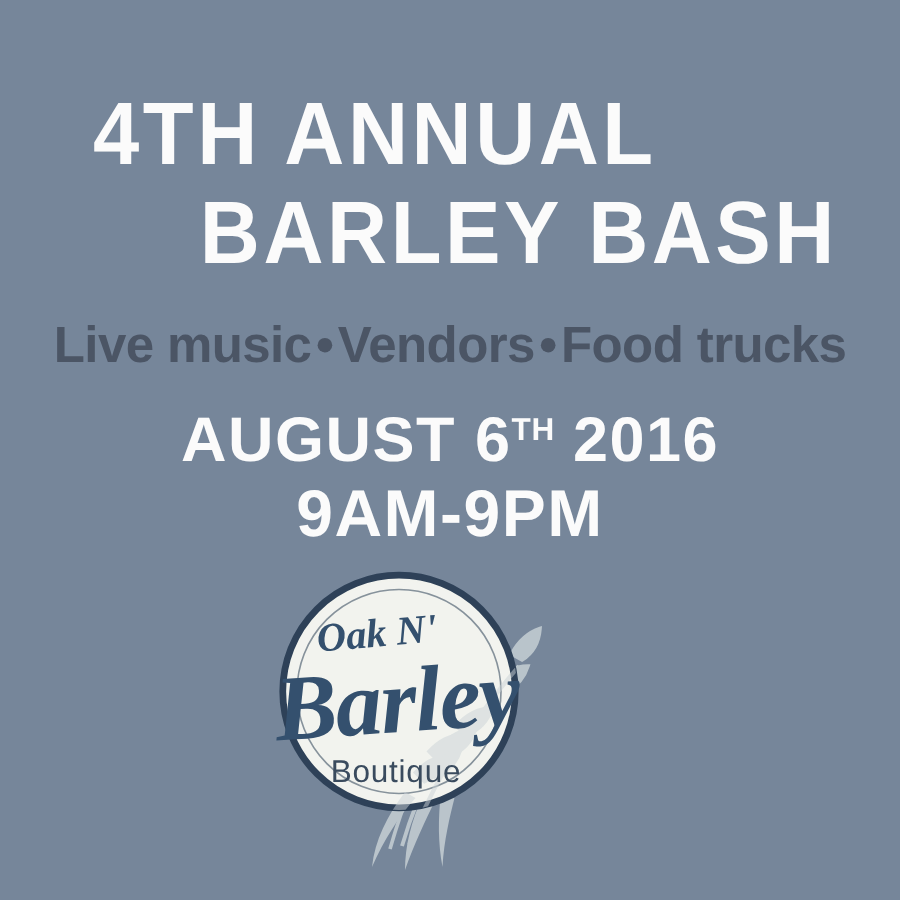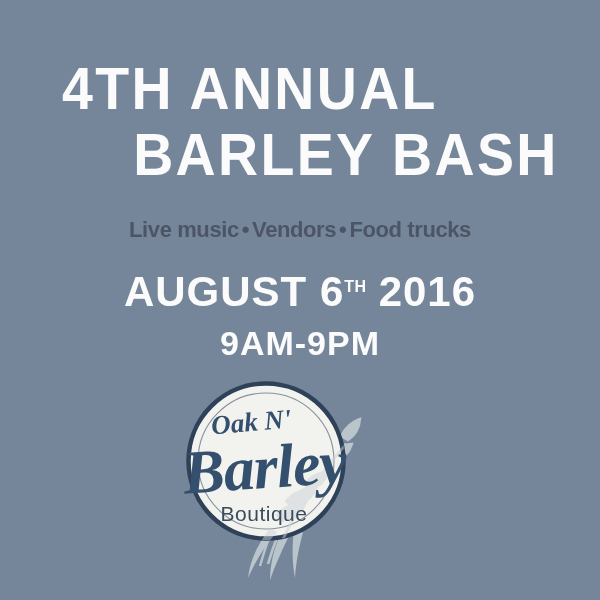--- a/index.html
+++ b/index.html
@@ -53,21 +53,21 @@
   
   .tagline {
     position: absolute;
     left: 0;
     top: 212px;
     width: 600px;
     text-align: center;
     color: #4B5565;
     font-family: "Liberation Sans", sans-serif;
     font-weight: bold;
-    font-size: 22px;
+    font-size: 34px;
     line-height: 36px;
     letter-spacing: -0.4px;
     white-space: nowrap;
   }
   .tagline .sep {
     display: inline-block;
     padding: 0 3px;
   }
 
   
@@ -79,36 +79,36 @@
     text-align: center;
     color: #FBFBFB;
     font-family: "Liberation Sans", sans-serif;
     font-weight: bold;
     font-size: 42px;
     line-height: 50px;
     letter-spacing: 1px;
     white-space: nowrap;
   }
   .date-line .sup {
-    font-size: 16px;
+    font-size: 21px;
     vertical-align: 14px;
     letter-spacing: 0.5px;
   }
   .date-line .gap { display:inline-block; width: 12px; }
 
   .time-line {
     position: absolute;
     left: 0;
     top: 318px;
     width: 600px;
     text-align: center;
     color: #FBFBFB;
     font-family: "Liberation Sans", sans-serif;
     font-weight: bold;
-    font-size: 34px;
+    font-size: 44px;
     line-height: 50px;
     letter-spacing: 1px;
     white-space: nowrap;
   }
 
   
   .logo-wrap {
     position: absolute;
     left: 178px;
     top: 378px;

